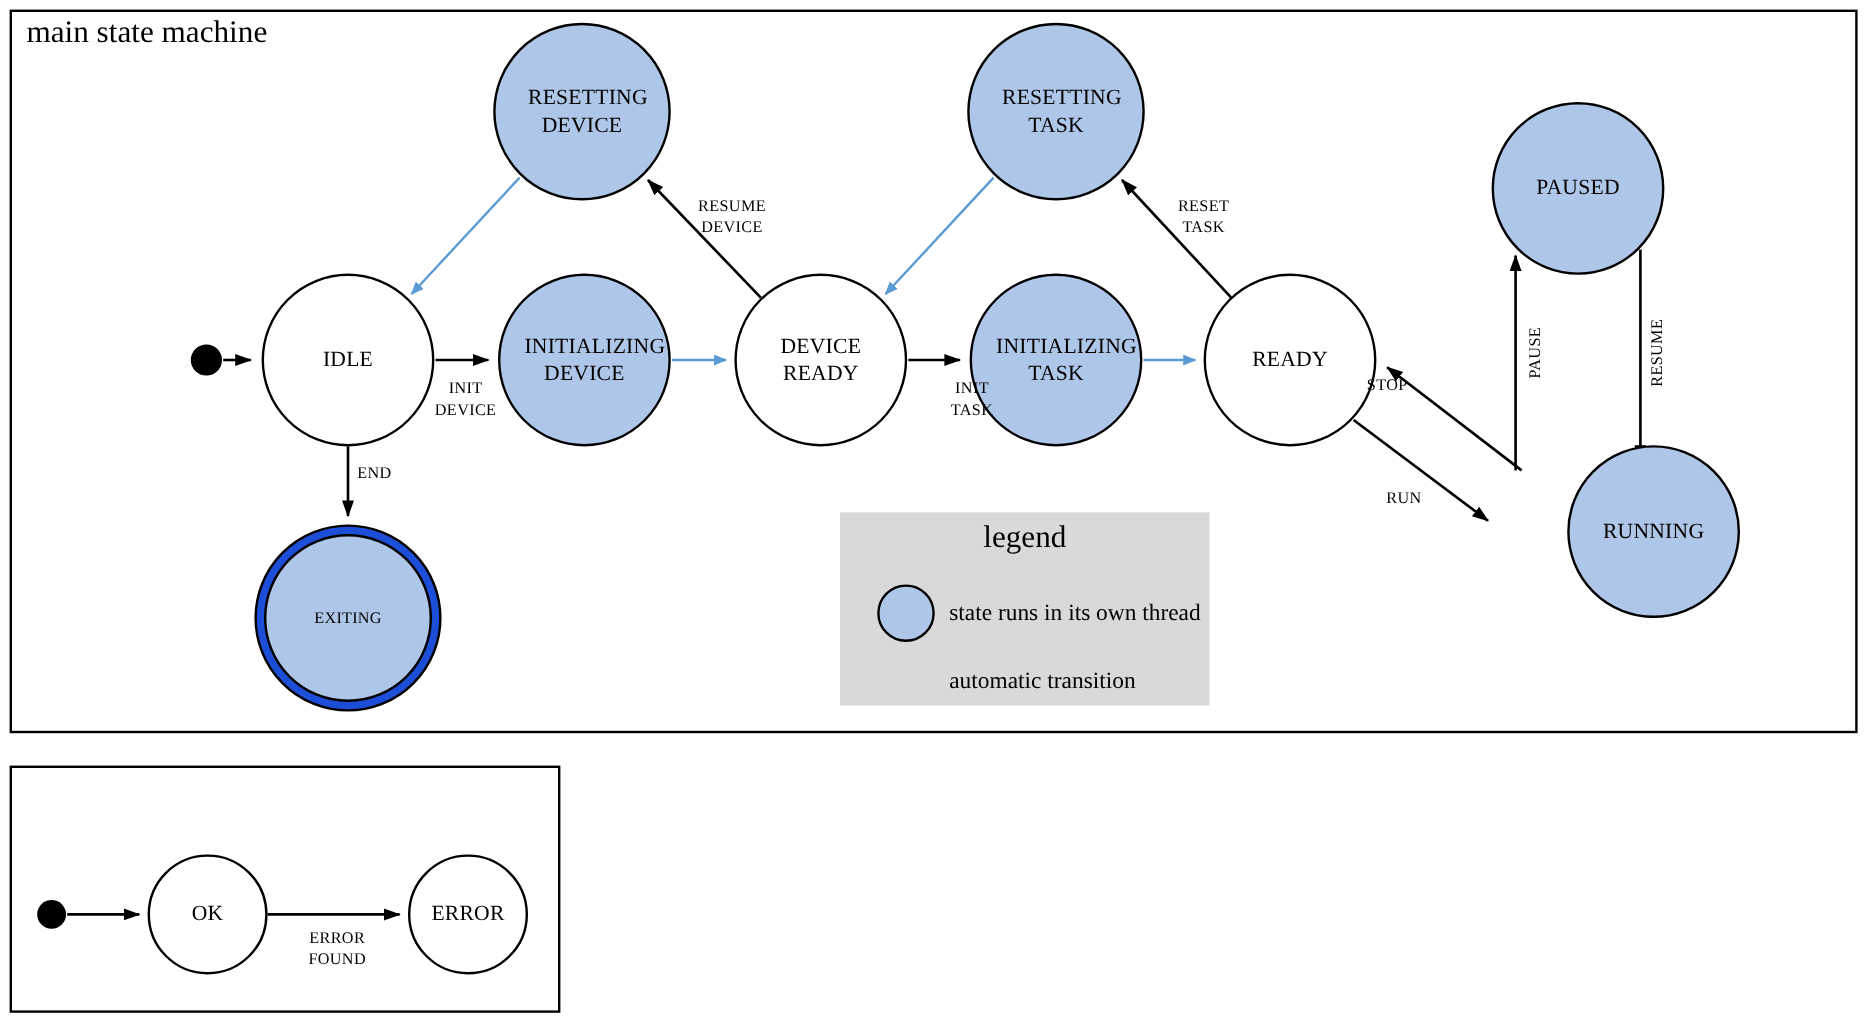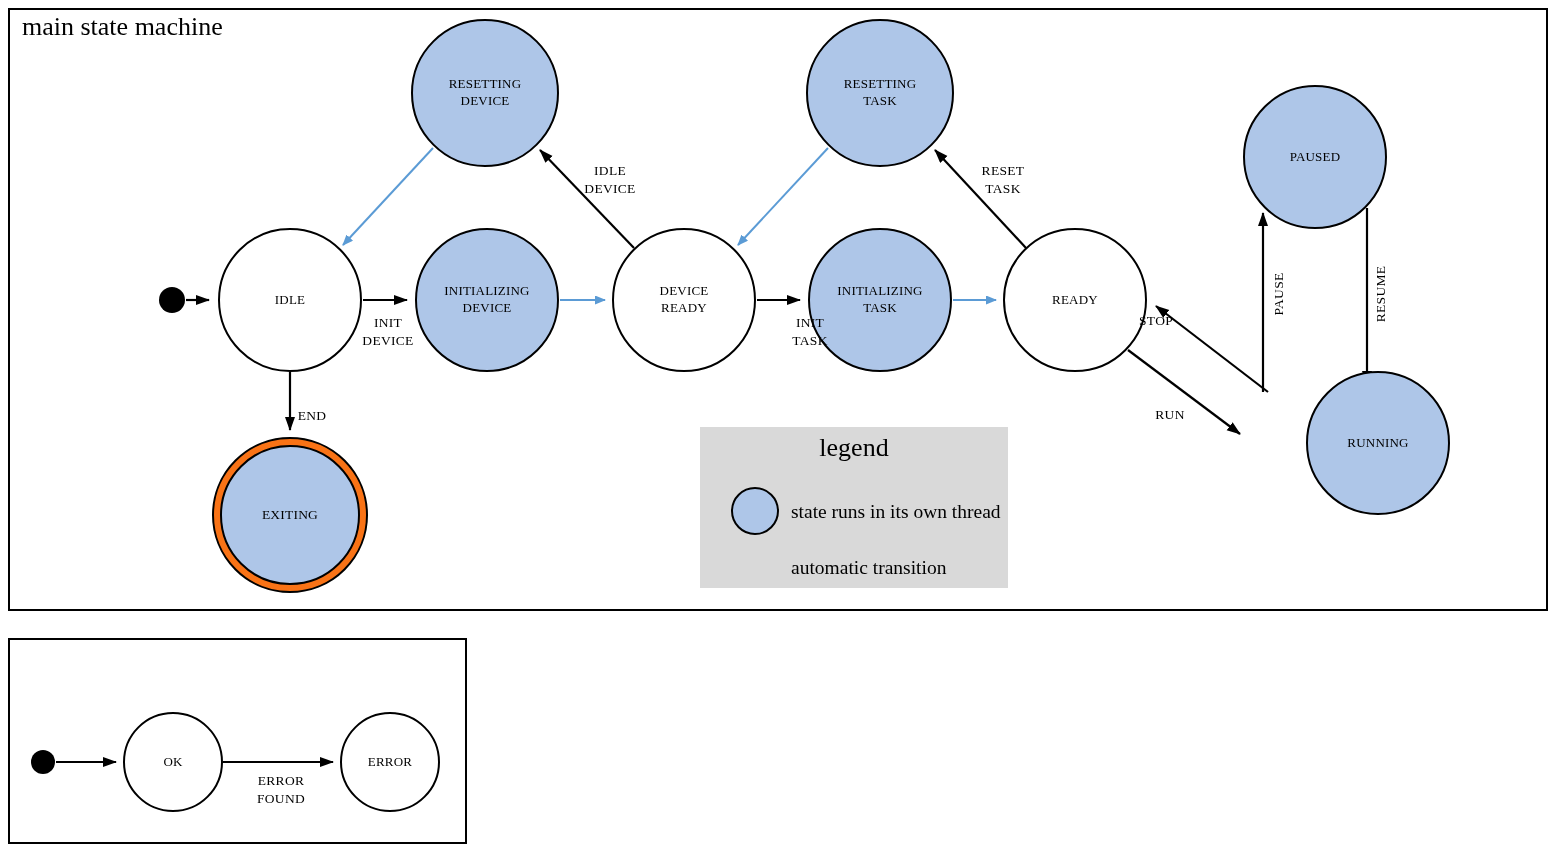--- a/index.html
+++ b/index.html
@@ -16,28 +16,28 @@
   .panel{position:absolute;border:2px solid #000;background:transparent;box-sizing:border-box;}
   .panel-title{position:absolute;font-size:26px;font-weight:400;letter-spacing:0px;white-space:nowrap;}
   svg.edges{position:absolute;left:0;top:0;pointer-events:none;}
   .edge-black{stroke:#000;stroke-width:2.2;fill:none;}
   .edge-blue{stroke:var(--auto-blue);stroke-width:2;fill:none;}
   .mk-black{fill:#000;}
   .mk-blue{fill:var(--auto-blue);}
   .state{
     position:absolute;box-sizing:border-box;border:2.5px solid #000;border-radius:50%;
     display:flex;align-items:center;justify-content:center;text-align:center;
-    font-size:13px;font-weight:500;letter-spacing:0.2px;line-height:1.3;
+    font-size:18px;font-weight:500;letter-spacing:0.2px;line-height:1.3;
   }
   .state.threaded{background:var(--state-fill);}
   .state.plain{background:#ffffff;}
   .state .state-label{width:100px;}
   .final-outer{
     position:absolute;box-sizing:border-box;border:2.5px solid #000;border-radius:50%;
-    background:#f97316;display:flex;align-items:center;justify-content:center;
+    background:#1d4ed8;display:flex;align-items:center;justify-content:center;
   }
   .final-inner{
     box-sizing:border-box;border:2.5px solid #000;border-radius:50%;background:var(--state-fill);
     width:140px;height:140px;display:flex;align-items:center;justify-content:center;text-align:center;
     font-size:13.5px;font-weight:500;letter-spacing:0.2px;
   }
   .edge-label{
     position:absolute;transform:translate(-50%,-50%);text-align:center;
     font-size:13.5px;font-weight:500;letter-spacing:0.3px;line-height:1.3;white-space:normal;
   }
@@ -130,27 +130,27 @@
 
   <div class="state plain" style="left:123px;top:712px;width:100px;height:100px;">
     <span class="state-label">OK</span>
   </div>
   <div class="state plain" style="left:340px;top:712px;width:100px;height:100px;">
     <span class="state-label">ERROR</span>
   </div>
 
   <div class="edge-label" style="left:388px;top:332px;width:64px;">INIT DEVICE</div>
   <div class="edge-label" style="left:783px;top:332px;width:48px;margin-left:27px;">INIT TASK</div>
-  <div class="edge-label" style="left:610px;top:180px;width:64px;">IDLE DEVICE</div>
+  <div class="edge-label" style="left:610px;top:180px;width:64px;">RESUME DEVICE</div>
   <div class="edge-label" style="left:1003px;top:180px;width:48px;">RESET TASK</div>
   <div class="edge-label" style="left:1170px;top:415px;">RUN</div>
   <div class="edge-label" style="left:1156px;top:321px;">STOP</div>
   <div class="edge-label rot" style="left:1279px;top:294px;">PAUSE</div>
   <div class="edge-label rot" style="left:1381px;top:294px;">RESUME</div>
-  <div class="edge-label" style="left:312px;top:416px;">END</div>
+  <div class="edge-label" style="left:312px;top:394px;">END</div>
   <div class="edge-label" style="left:281px;top:790px;width:64px;">ERROR FOUND</div>
 
   <div class="legend-box"></div>
   <div class="legend-title">legend</div>
   <div class="legend-circle"></div>
   <div class="legend-text" style="left:791px;top:512px;">state runs in its own thread</div>
   <div class="legend-text" style="left:791px;top:568px;text-align:center;">automatic transition</div>
 
 </div>
 

